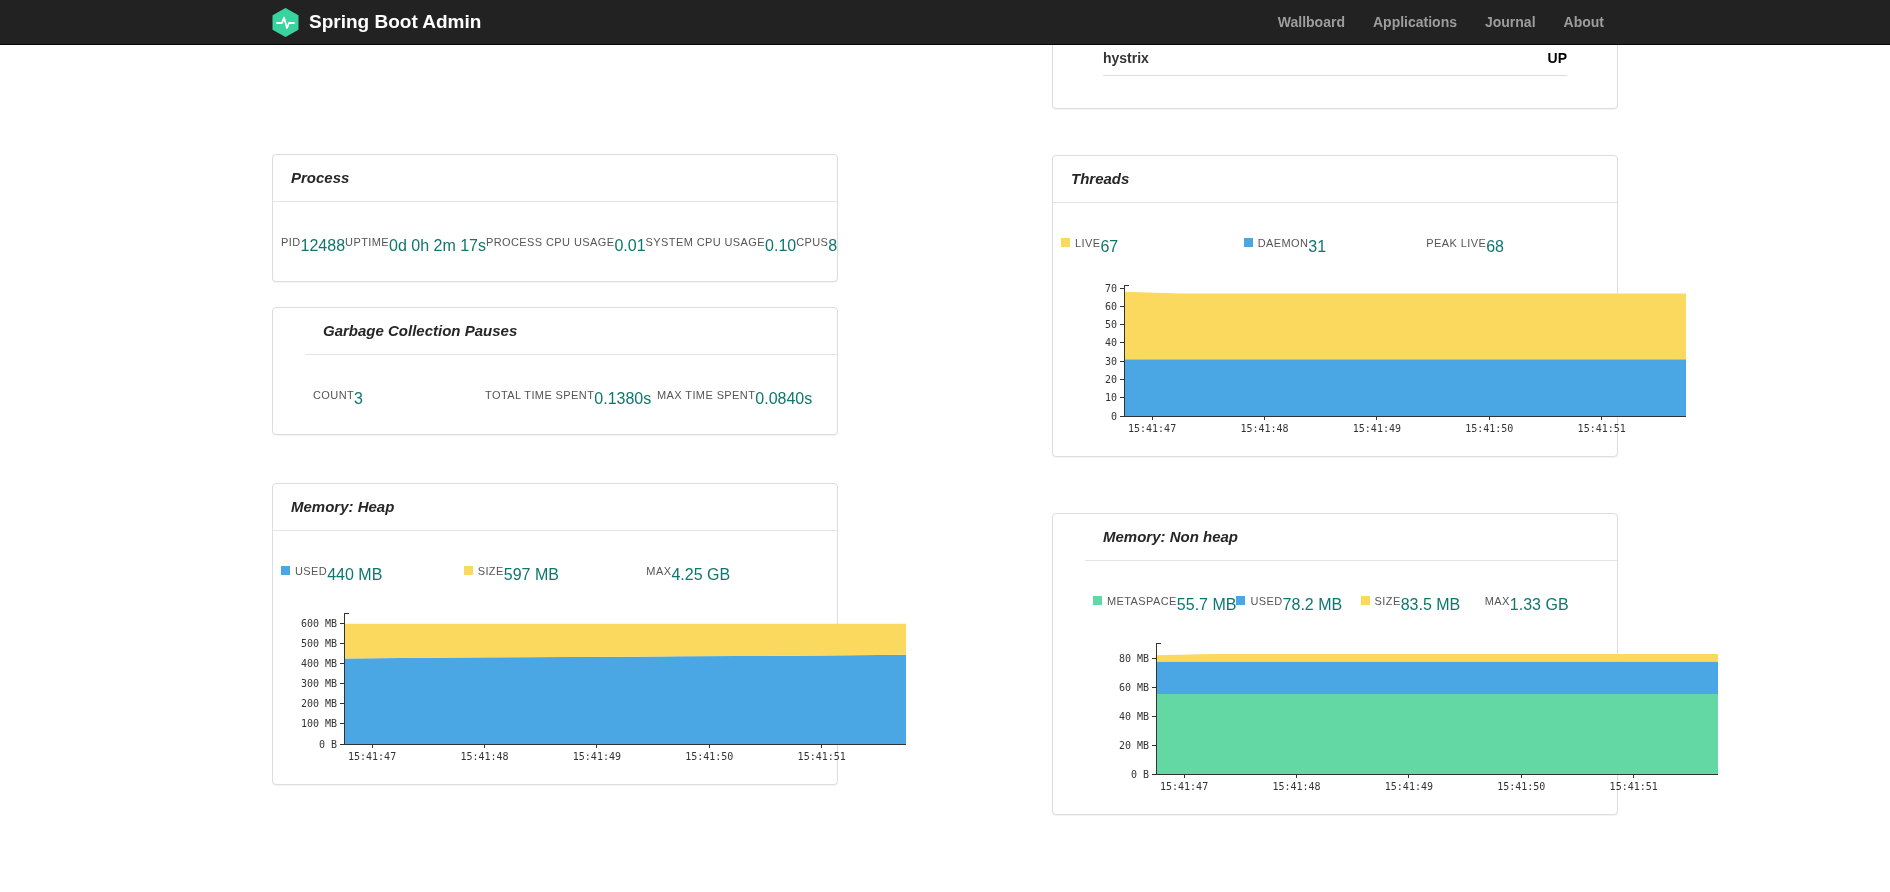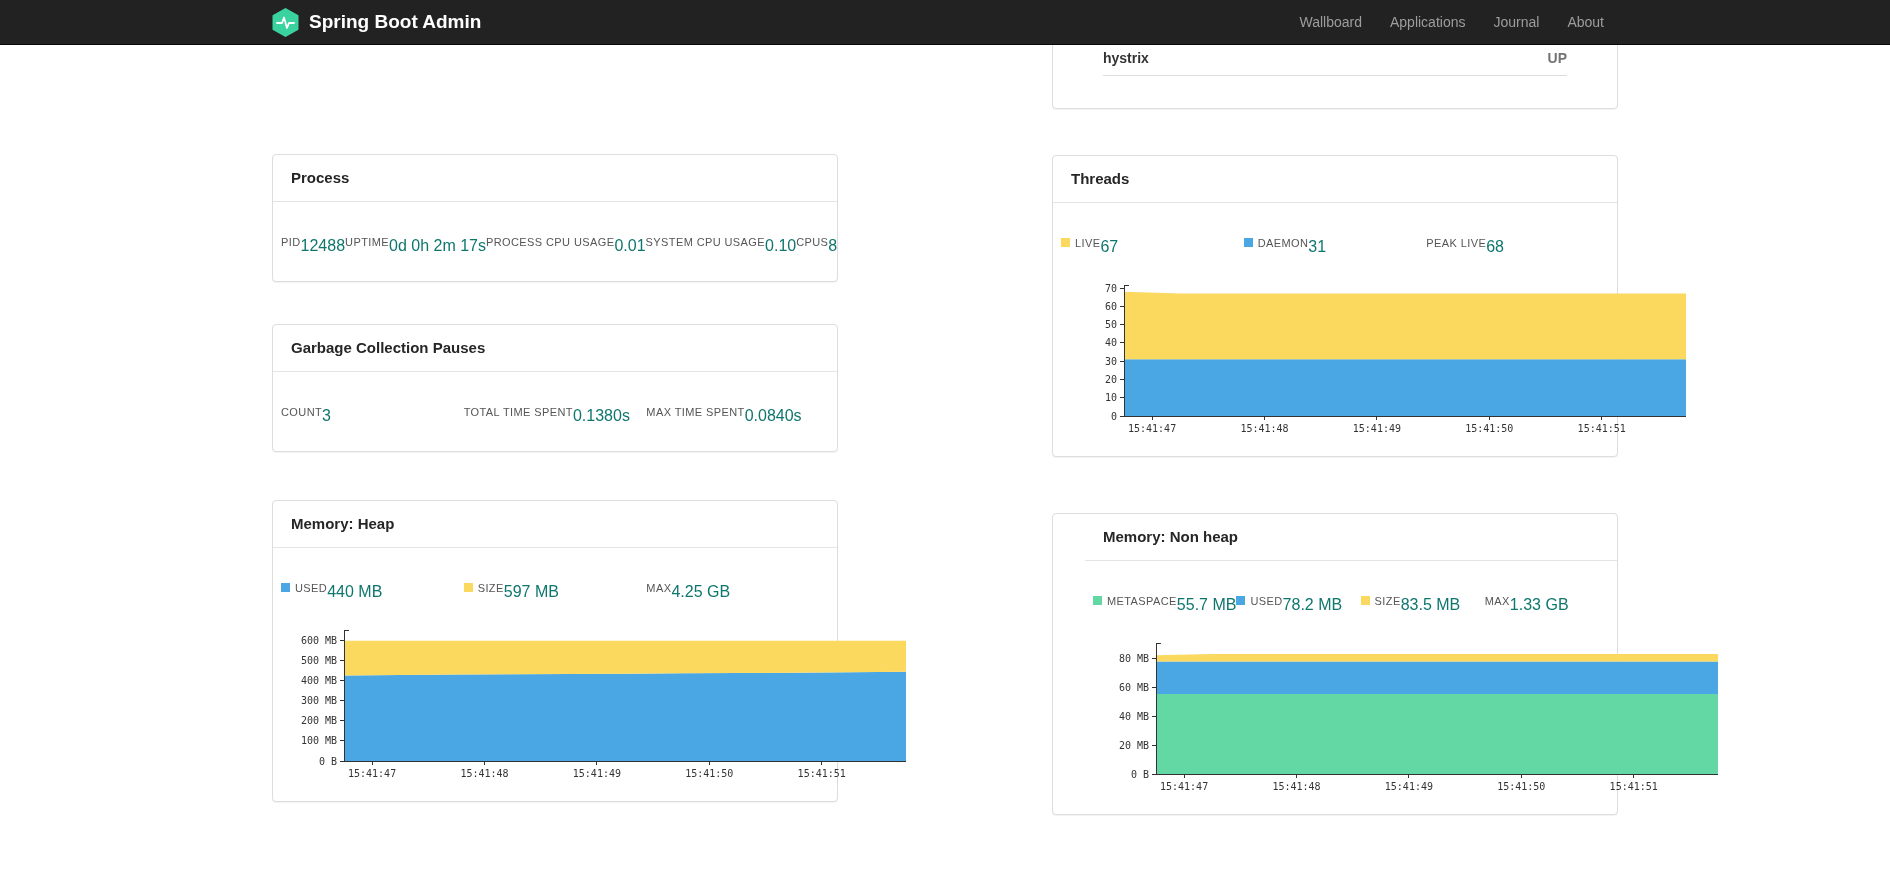--- a/index.html
+++ b/index.html
@@ -22,56 +22,56 @@
     width:1346px; margin:0 auto;
     height:100%;
     display:flex; align-items:center;
   }
   .brand {
     display:flex; align-items:center; gap:10px;
     color:#fff; font-size:19px; font-weight:bold;
     cursor:pointer; white-space:nowrap;
   }
   .brand svg { display:block; }
-  .nav-links { margin-left:auto; display:flex; list-style:none; }
+  .nav-links { margin-left:auto; display:flex; list-style:none;font-weight:bold; }
   .nav-links li {
     color:#9d9d9d; font-size:14px;
     padding:0 14px; cursor:pointer; white-space:nowrap;
   }
   
   .content {
     width:1346px; margin:0 auto;
     display:flex; justify-content:space-between;
     align-items:flex-start;
   }
   .col { width:566px; display:flex; flex-direction:column; }
   
   .panel {
     background:#fff;
     border:1px solid #ddd;
     border-radius:4px;
     box-shadow:0 1px 1px rgba(0,0,0,.05);
   }
   .panel-header { padding:14px 18px; border-bottom:1px solid #e4e4e4; }
-  .panel-title { font-size:15px; font-weight:bold; color:#262626; }
+  .panel-title { font-size:15px; font-weight:bold; color:#262626;font-style:italic; }
   .stats { display:flex; padding:26px 8px 26px; }
   .stat { flex:1; display:flex; align-items:center; }
   .stat-label {
     font-size:11px; color:#555; letter-spacing:.4px;
     display:flex; align-items:center; gap:5px;
     text-transform:uppercase; white-space:nowrap;
   }
   .swatch { width:9px; height:9px; display:inline-block; }
   .stat-value { margin-top:9px; font-size:16px; color:#0f766e; white-space:nowrap; }
   .chart { padding:0 15px 14px; }
   .chart-svg { display:block; width:630px; height:160px; }
   .axis-label { font-family:"DejaVu Sans Mono", monospace; font-size:10px; fill:#333; }
   
   .panel-process { margin-top:109px; }
-  .panel-gc      { margin-top:42px; }
+  .panel-gc      { margin-top:25px;padding-left:32px; }
   .panel-heap    { margin-top:48px; }
   .panel-threads { margin-top:46px; }
   .panel-nonheap { margin-top:56px;padding-left:32px; }
   
   .panel-hystrix { margin-top:-25px; }
   .hystrix-spacer { height:20px; }
   .app-row {
     display:flex; justify-content:space-between; align-items:center;
     height:35px; margin:0 50px;
     border-bottom:1px solid #ddd;
@@ -218,21 +218,21 @@
     </section>
 
   </div>
 
   <div class="col">
 
     <section class="panel panel-hystrix">
       <div class="hystrix-spacer"></div>
       <div class="app-row">
         <span class="app-name">hystrix</span>
-        <span class="app-status" style="color: #737373;">UP</span>
+        <span class="app-status" style="color: #000000;">UP</span>
       </div>
       <div class="hystrix-bottom-pad"></div>
     </section>
 
     <section class="panel panel-threads">
       <div class="panel-header">
         <span class="panel-title">Threads</span>
       </div>
       <div class="stats">
         <div class="stat">

